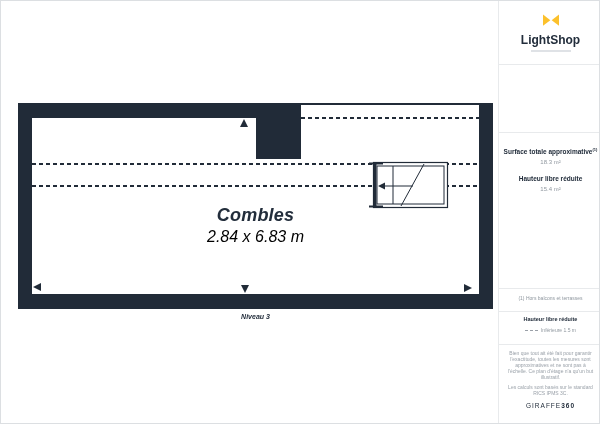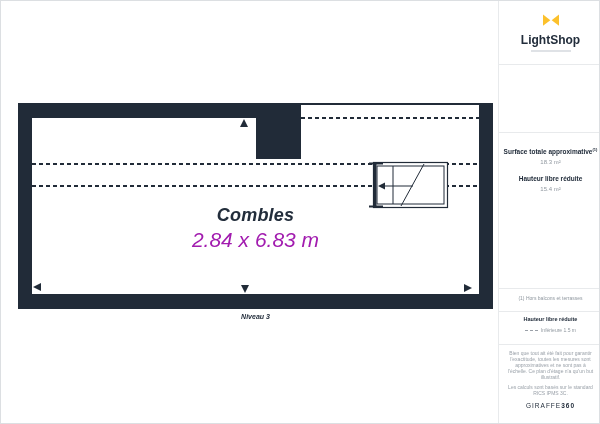--- a/index.html
+++ b/index.html
@@ -27,21 +27,21 @@
   .dash-mid{left:14px;top:60px;width:447px;}
   .dash-low{left:14px;top:82px;width:447px;}
   .stair{position:absolute;left:355px;top:59px;overflow:visible;}
   .arrow{position:absolute;width:0;height:0;}
   .arrow-up{left:222px;top:16px;border-left:4px solid transparent;border-right:4px solid transparent;border-bottom:8px solid var(--wall);}
   .arrow-down{left:223px;top:182px;border-left:4px solid transparent;border-right:4px solid transparent;border-top:8px solid var(--wall);}
   .arrow-left{left:15px;top:180px;border-top:4px solid transparent;border-bottom:4px solid transparent;border-right:8px solid var(--wall);}
   .arrow-right{left:446px;top:181px;border-top:4px solid transparent;border-bottom:4px solid transparent;border-left:8px solid var(--wall);}
   .room-text{position:absolute;left:14px;width:447px;text-align:center;}
   .room-name{top:102px;font-size:18px;font-weight:bold;color:#222d3b;letter-spacing:.2px;}
-  .room-dims{top:125px;font-size:21px;color:#a21caf;}
+  .room-dims{top:125px;font-size:16px;color:#000000;}
   .level-label{position:absolute;left:17px;top:312px;width:475px;text-align:center;font-size:7px;font-weight:bold;color:#222d3b;}
 
   
   .sidebar{position:absolute;left:497px;top:0;width:103px;height:424px;background:#fff;border-left:1px solid var(--divider);}
   .sb-div{position:absolute;left:0;width:103px;height:1px;background:var(--divider);}
   .logo{position:absolute;left:0;top:12px;width:103px;text-align:center;}
   .logo svg{display:inline-block;}
   .brand-name{font-size:12px;font-weight:bold;color:#222d3b;margin-top:1px;}
   .tagline{width:40px;height:2px;background:#dfe2e6;margin:3px auto 0 auto;}
   .stats{position:absolute;left:0;top:146px;width:103px;text-align:center;}

